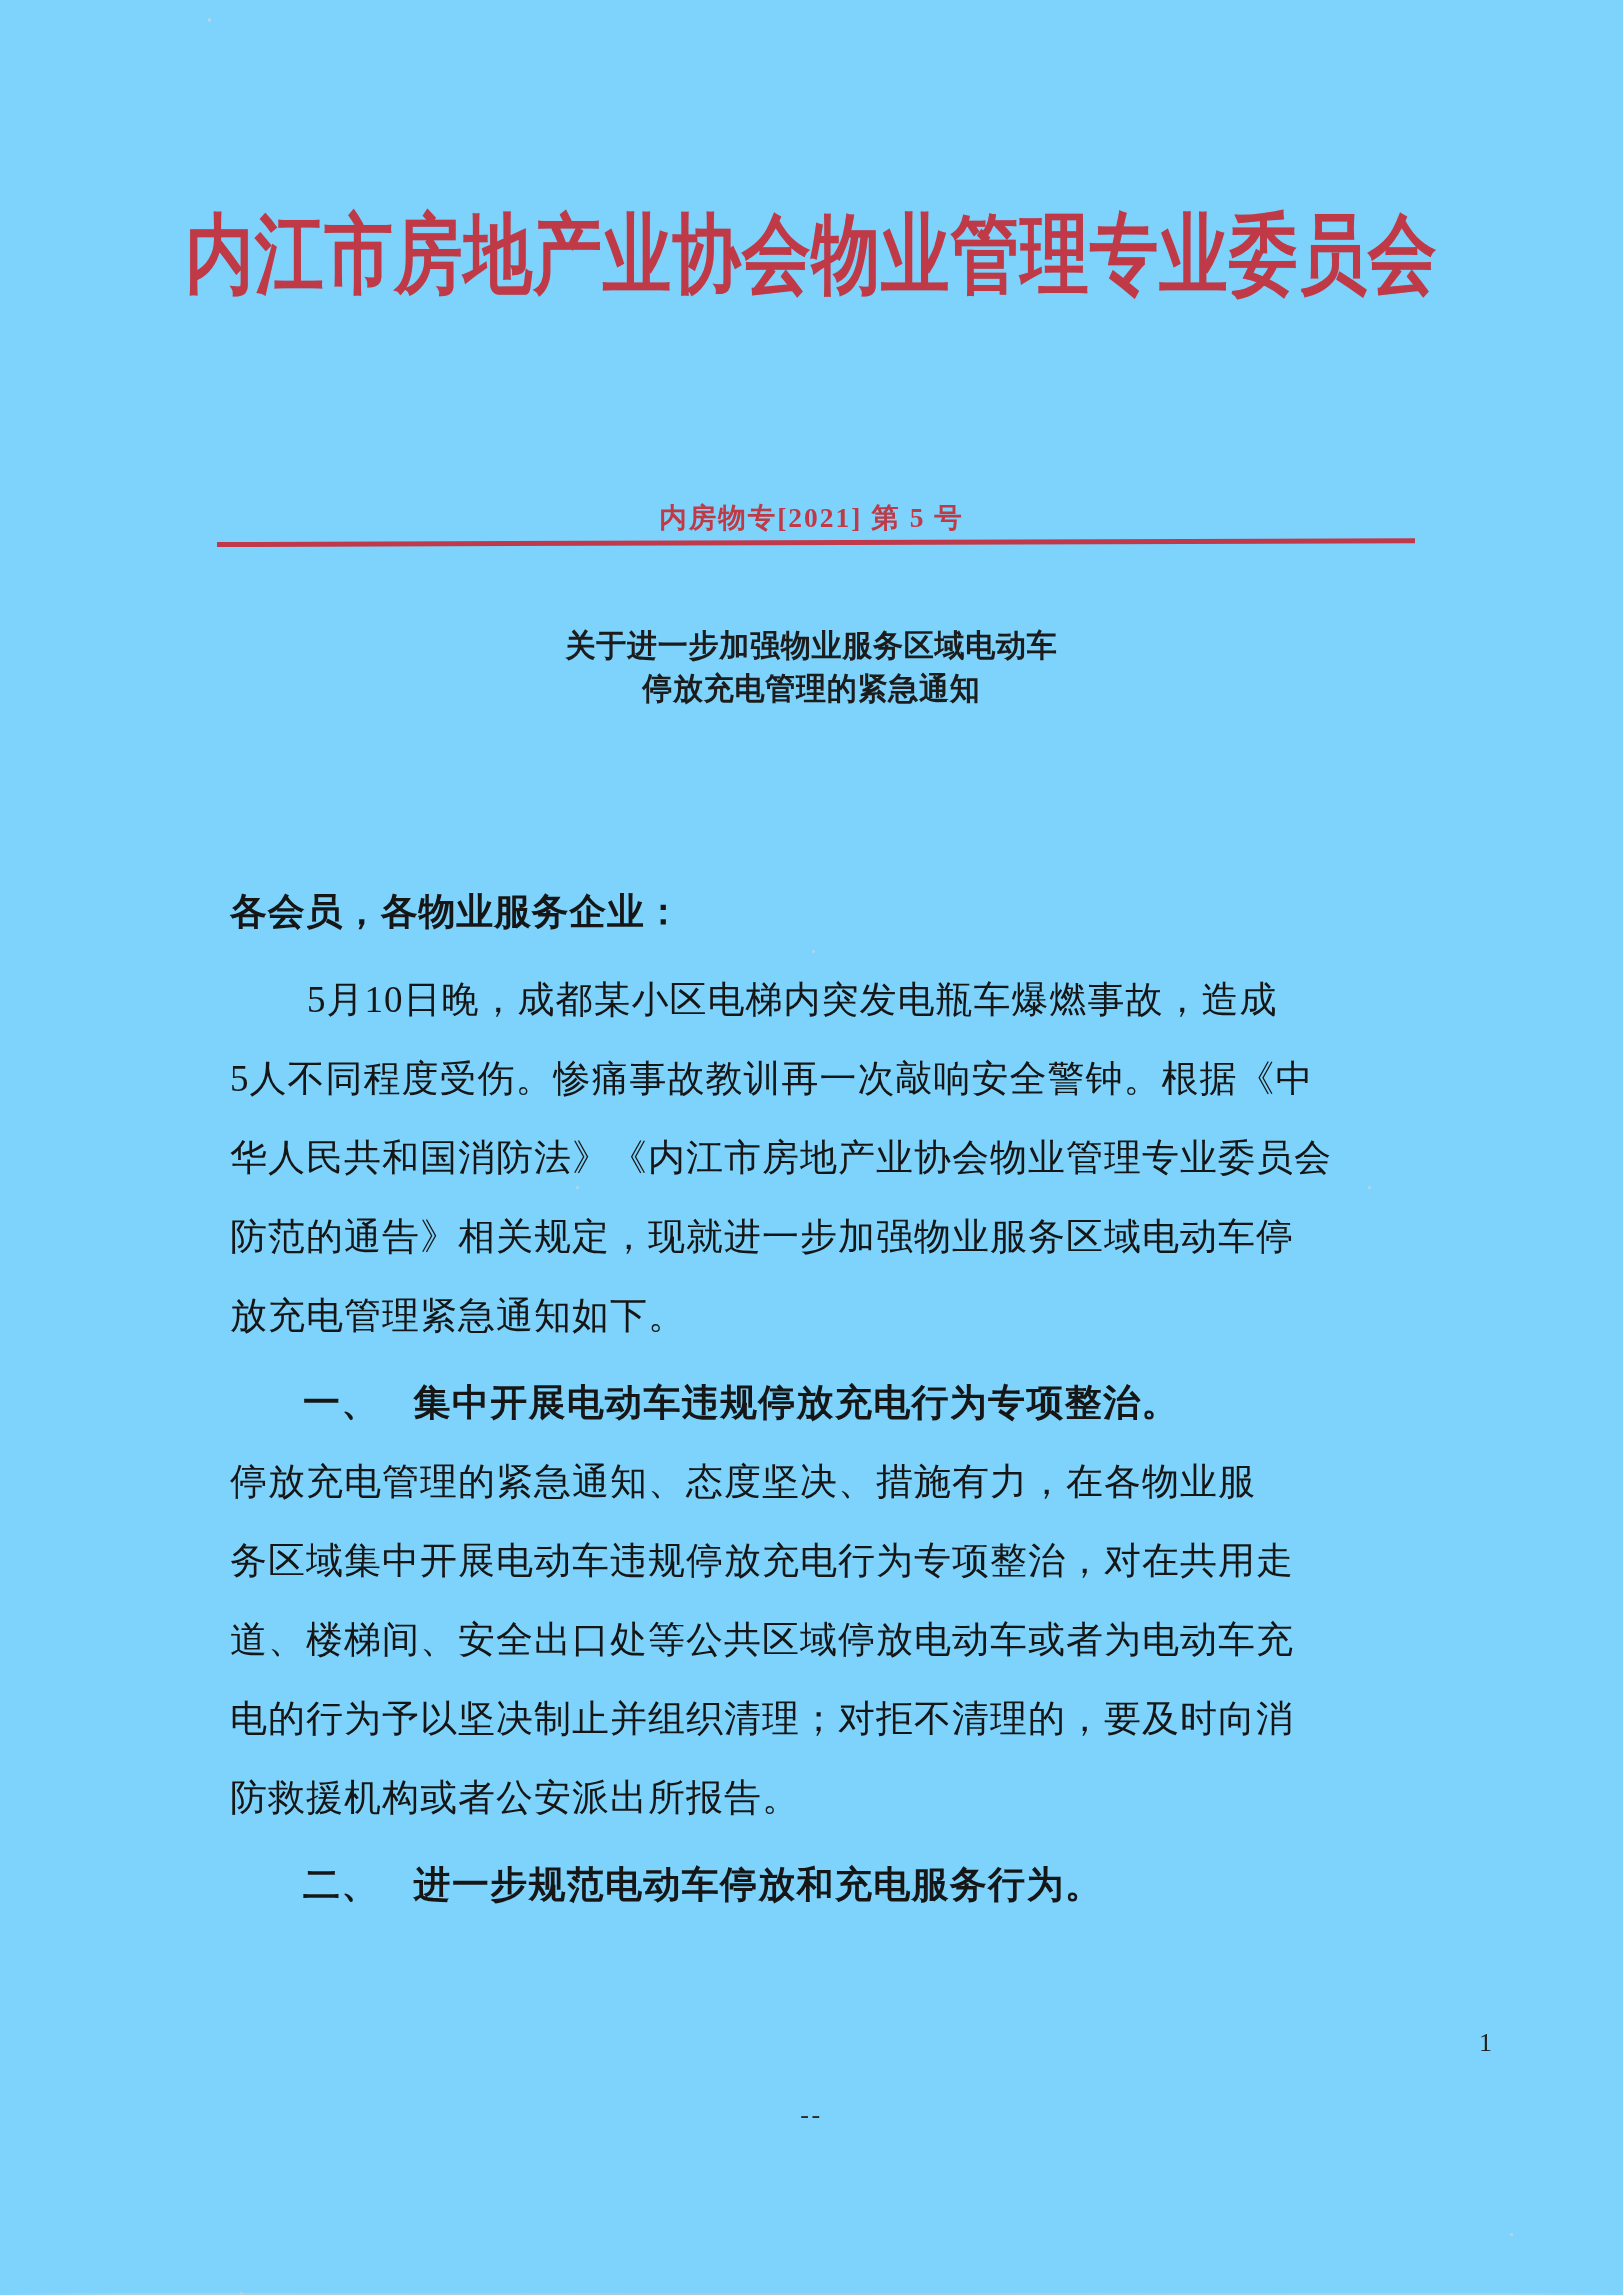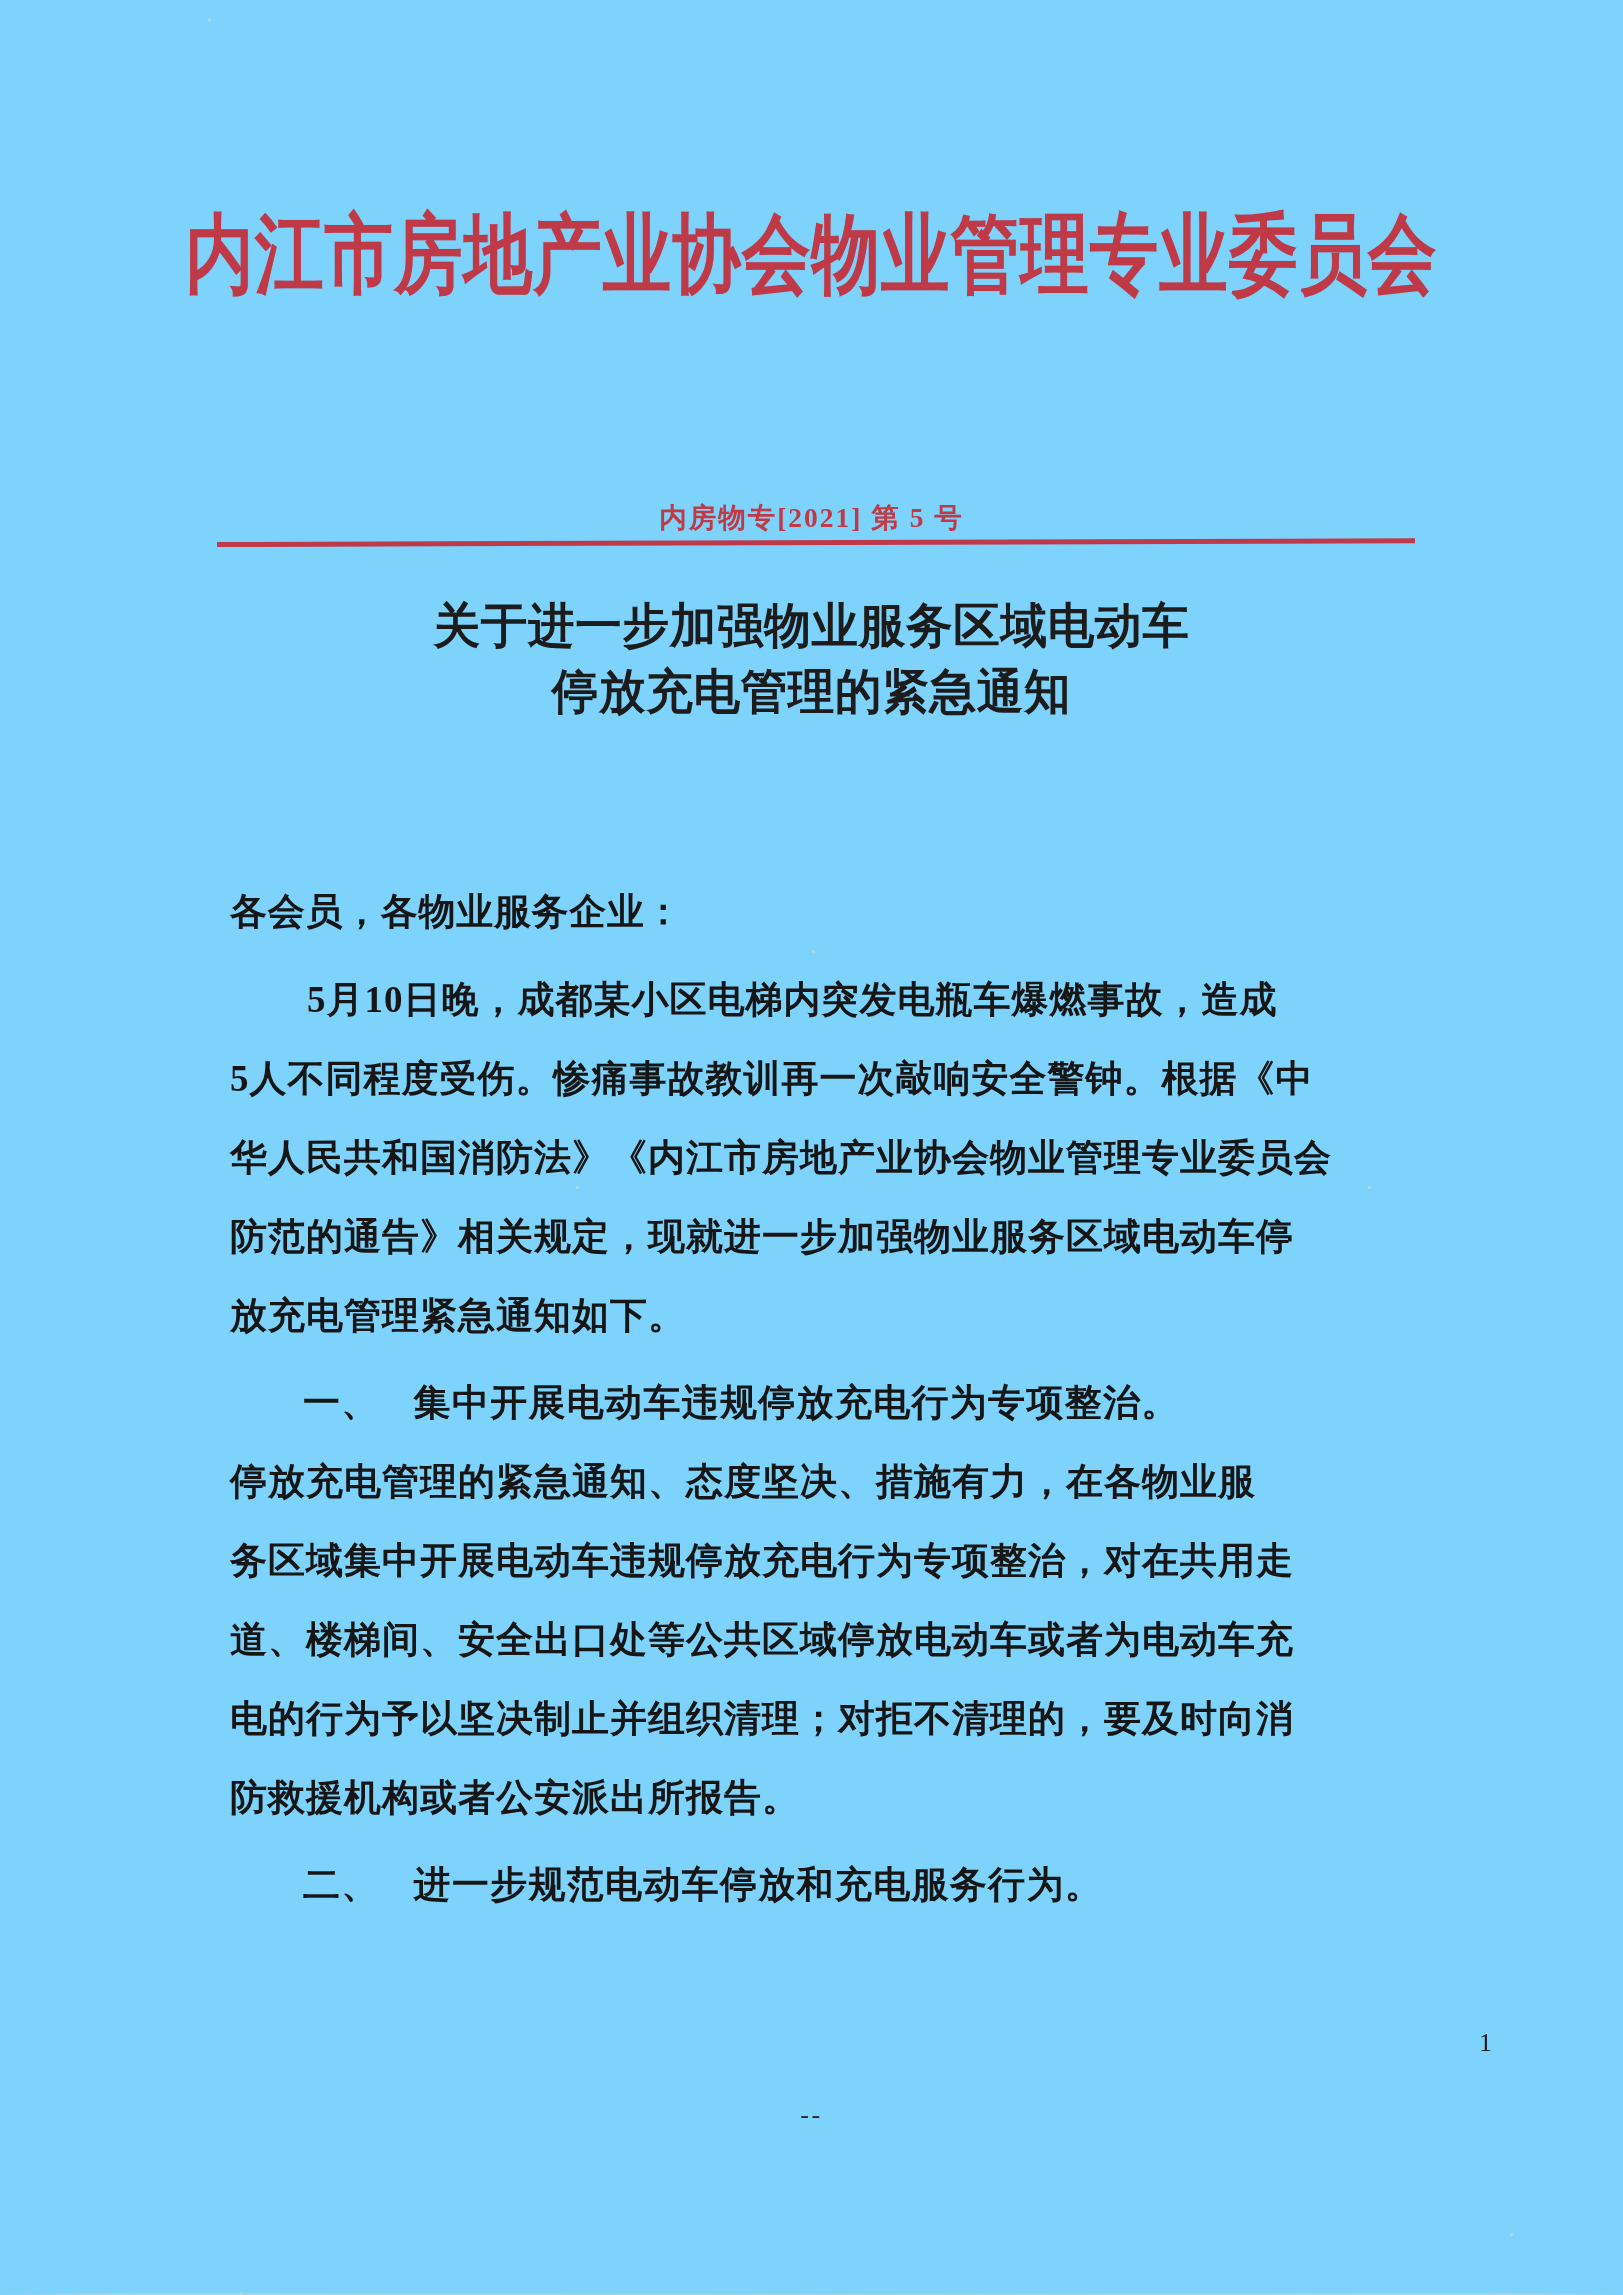--- a/index.html
+++ b/index.html
@@ -85,27 +85,27 @@
     height: 4.6px;
     background: #c0394a;
     transform: rotate(-0.18deg);
     transform-origin: left center;
   }
 
   
   .doc-title {
     position: absolute;
     left: 0;
-    top: 593px;
+    top: 627px;
     width: 1623px;
     text-align: center;
     color: #1c1c1c;
-    font-family: Liberation Sans, sans-serif;
-    font-weight: bold;
-    font-size: 48px;
+    font-family: Liberation Mono, monospace;
+    font-weight: bold;
+    font-size: 31px;
     line-height: 1.38;
     letter-spacing: 0.7px;
   }
   .doc-title .tline {
     display: block;
     white-space: nowrap;
     transform: scaleX(0.97);
   }
 
   
@@ -129,21 +129,20 @@
 
   .para {
     margin: 0;
     text-align: justify;
     text-justify: inter-ideograph;
     letter-spacing: 1px;
   }
   .para .line {
     display: block;
     white-space: nowrap;
-    font-weight: bold;
   }
   .para .line.indent {
     padding-left: 77px;
   }
 
   .section-head {
     font-weight: bold;
     letter-spacing: 1.3px;
     white-space: nowrap;
     padding-left: 73px;

